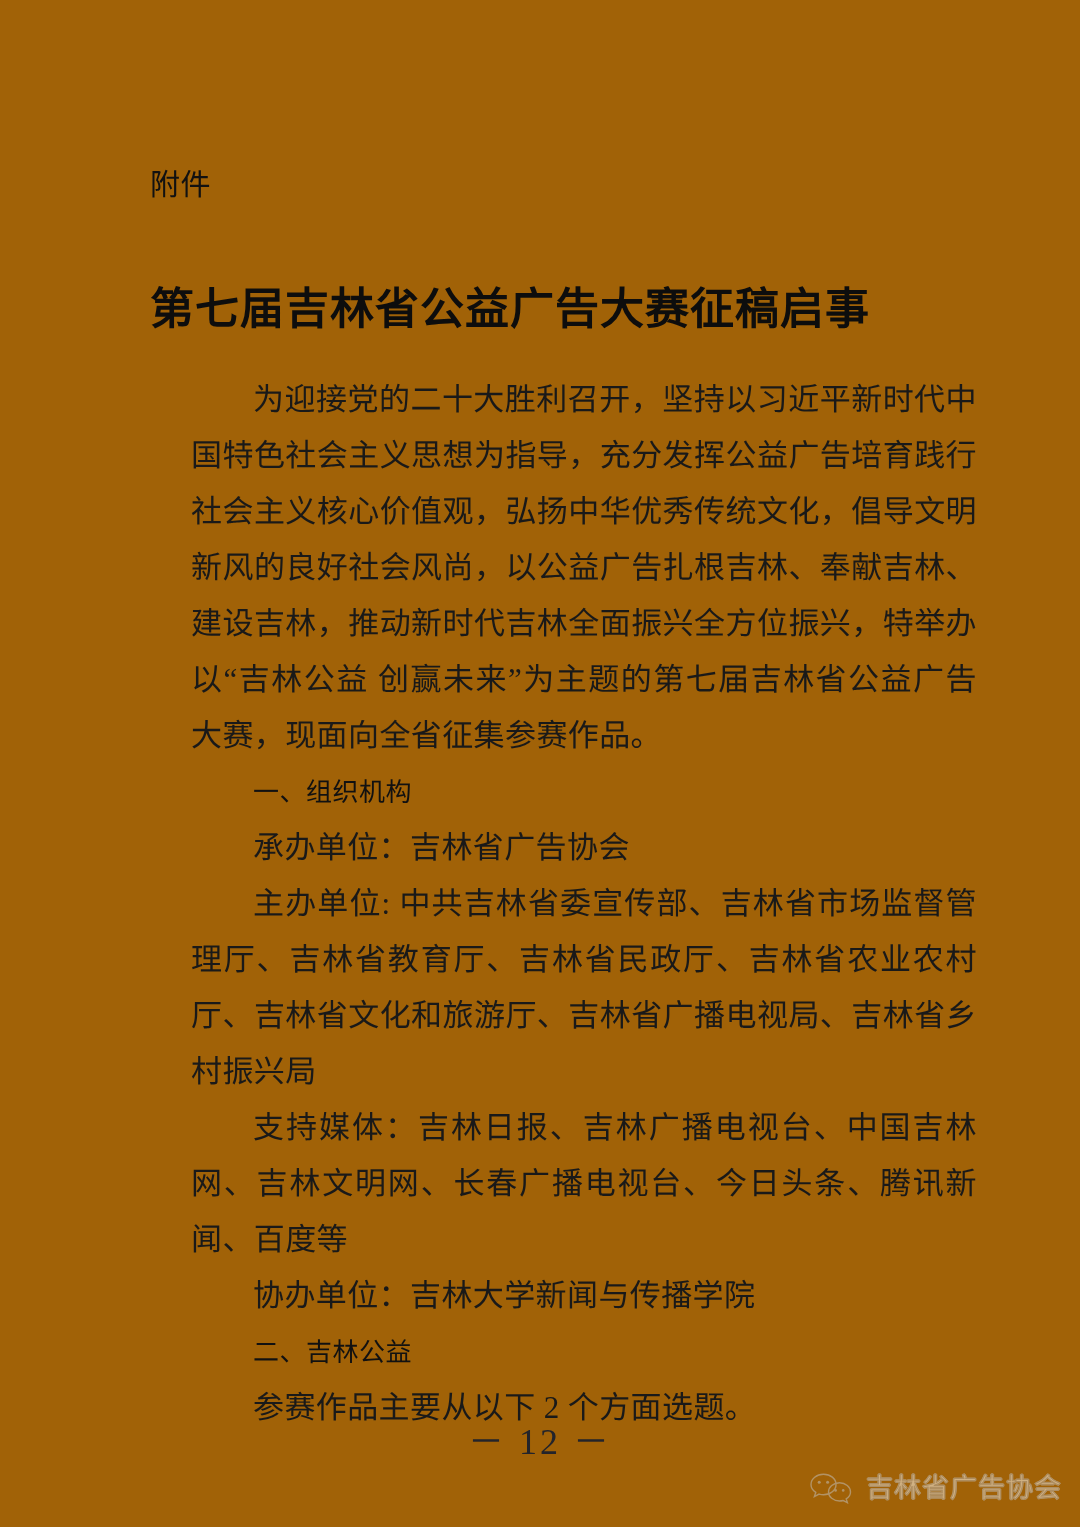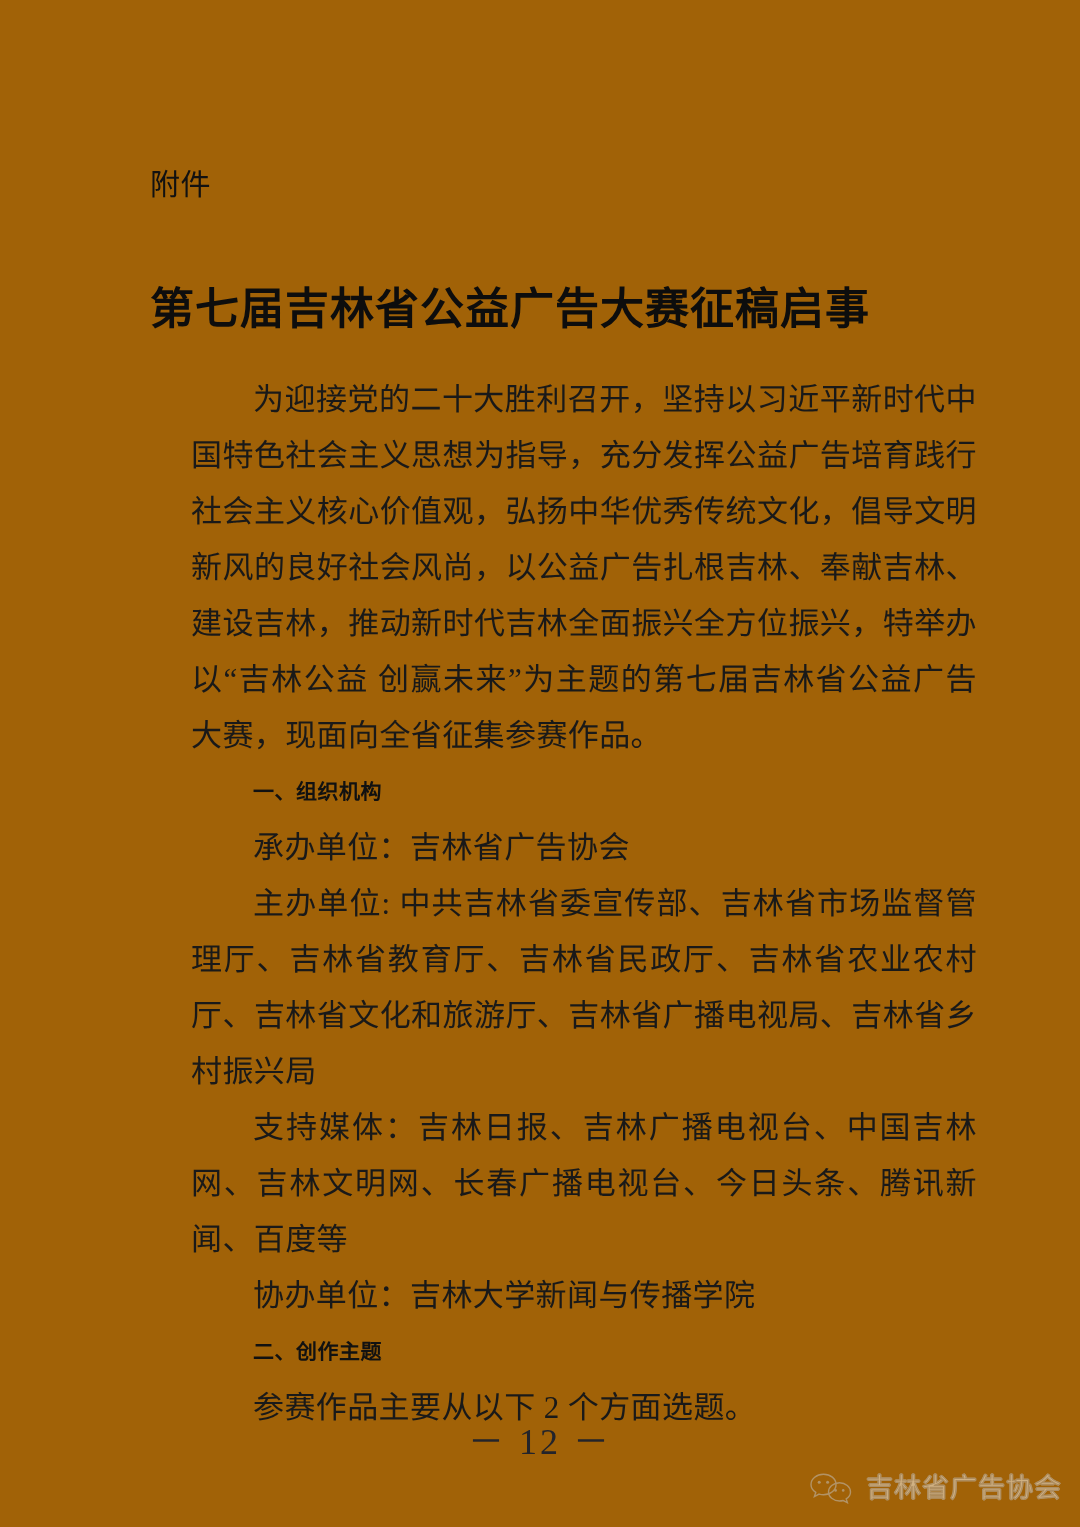--- a/index.html
+++ b/index.html
@@ -65,22 +65,22 @@
     color: #191919;
     font-family: "Liberation Serif", "DejaVu Serif", serif;
   }
   p.para.indent {
     text-indent: 62px;
   }
 
   h2.section-heading {
     margin: 0;
     font-family: "Liberation Sans", "DejaVu Sans", sans-serif;
-    font-weight: 700;
-    font-size: 21px;
+    font-weight: 400;
+    font-size: 26px;
     line-height: 56px;
     letter-spacing: 0.5px;
     text-indent: 62px;
     color: #111111;
   }
 
   
   .page-number {
     position: absolute;
     left: 0;
@@ -137,21 +137,21 @@
     <h2 class="section-heading">一、组织机构</h2>
 
     <p class="para indent">承办单位：吉林省广告协会</p>
 
     <p class="para indent">主办单位: 中共吉林省委宣传部、吉林省市场监督管理厅、吉林省教育厅、吉林省民政厅、吉林省农业农村厅、吉林省文化和旅游厅、吉林省广播电视局、吉林省乡村振兴局</p>
 
     <p class="para indent">支持媒体：吉林日报、吉林广播电视台、中国吉林网、吉林文明网、长春广播电视台、今日头条、腾讯新闻、百度等</p>
 
     <p class="para indent">协办单位：吉林大学新闻与传播学院</p>
 
-    <h2 class="section-heading">二、创作主题</h2>
+    <h2 class="section-heading">二、吉林公益</h2>
 
     <p class="para indent">参赛作品主要从以下 2 个方面选题。</p>
 
   </div>
 
   <div class="page-number">－ 12 －</div>
 
   <div class="watermark">
     <svg class="wechat-icon" viewBox="0 0 46 34">
       <g fill="none" stroke="#c4c4c4" stroke-width="1.4">

